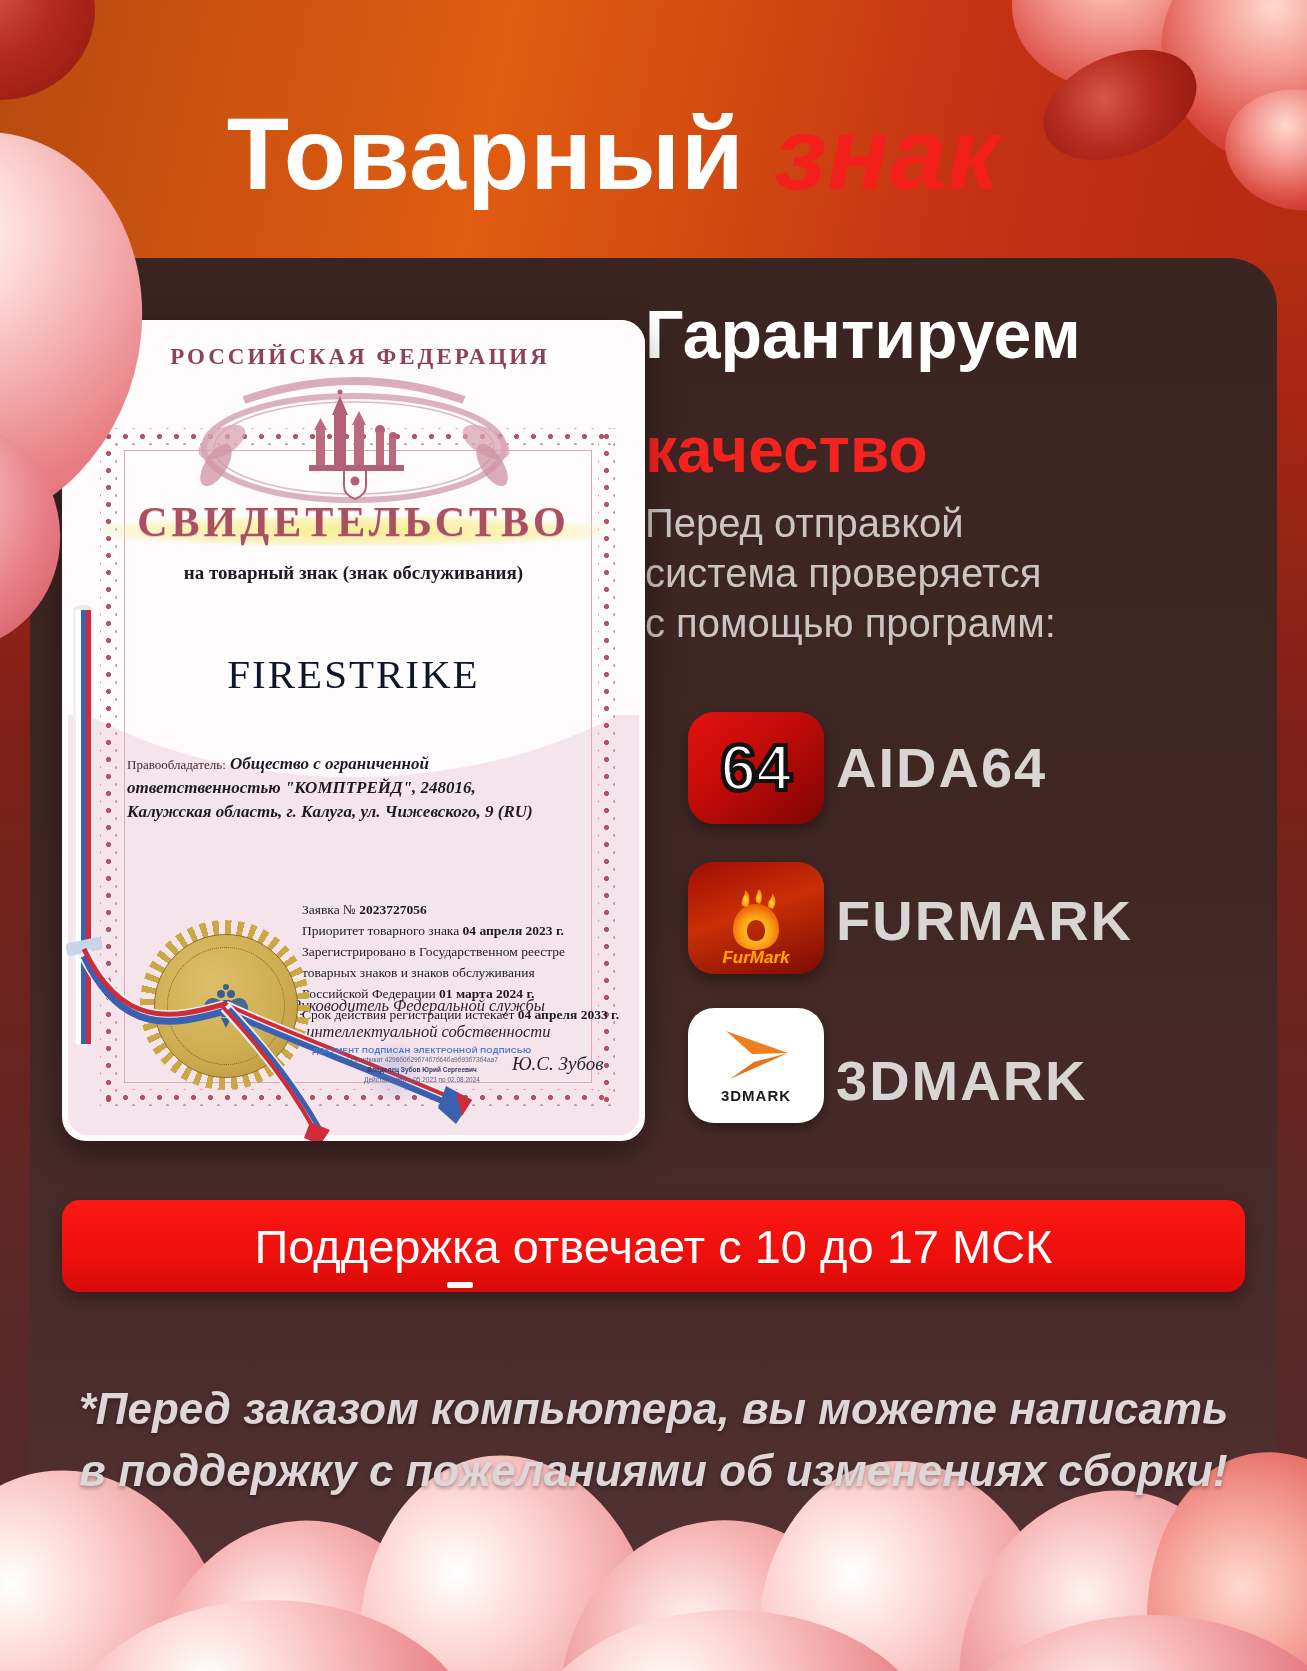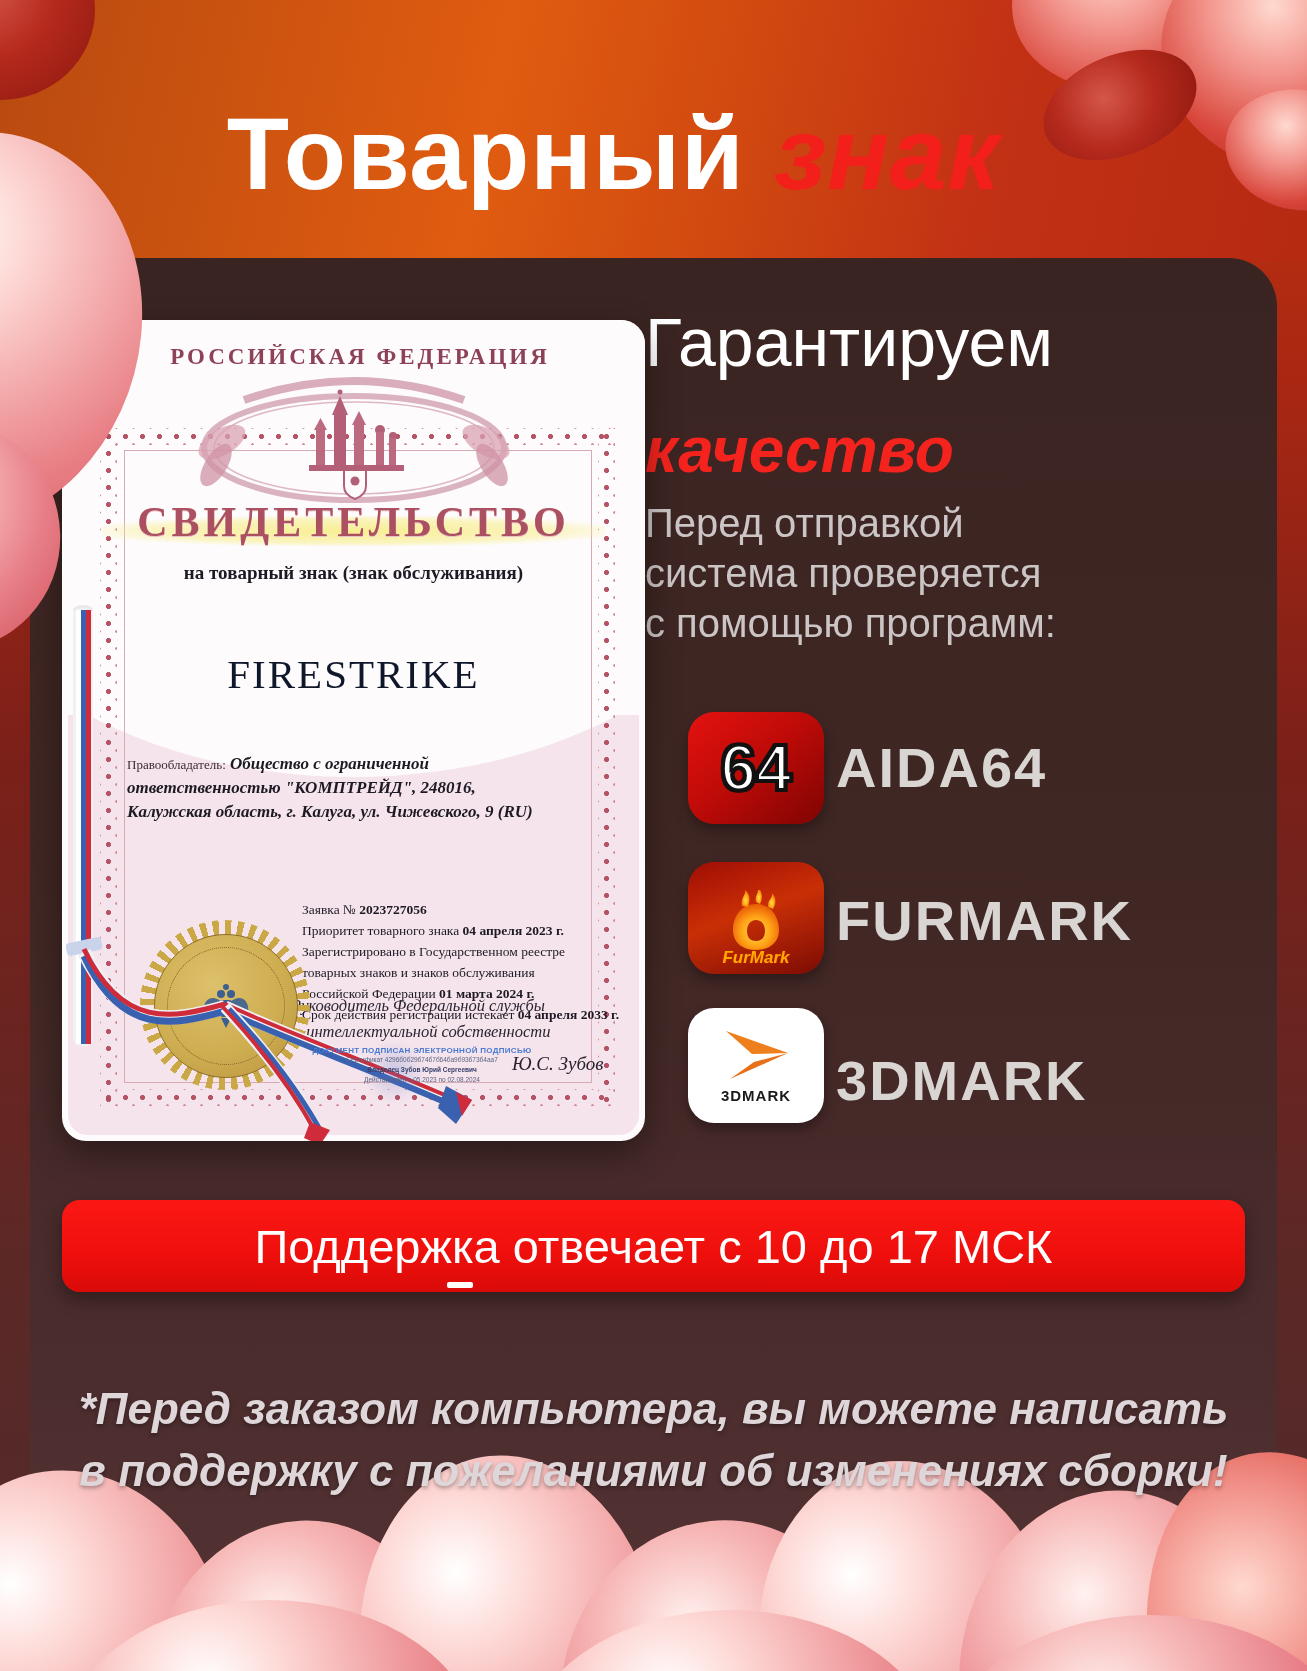--- a/index.html
+++ b/index.html
@@ -72,22 +72,22 @@
   
   .seal{left:78px;top:600px;width:170px;height:170px;border-radius:50%;
         background:repeating-conic-gradient(#c9a845 0deg 4.5deg,rgba(201,168,69,0) 4.5deg 9deg);}
   .seal-inner{left:14px;top:14px;width:142px;height:142px;border-radius:50%;
         background:radial-gradient(circle at 40% 35%,#ddc06a 0%,#cfae52 55%,#b8923c 100%);
         border:1px solid #8c6f2a;display:flex;align-items:center;justify-content:center;position:absolute;}
   .seal-ring{position:absolute;left:12px;top:12px;right:12px;bottom:12px;border-radius:50%;
         border:1.5px dotted #7e652b;}
 
   
-  .h-white{left:645px;top:303px;font-size:68px;font-weight:400;color:#ffffff;z-index:10;}
-  .h-red{left:645px;top:413px;font-size:64px;font-weight:700;font-style:italic;color:#f5231e;z-index:10;}
+  .h-white{left:645px;top:295px;font-size:68px;font-weight:700;color:#ffffff;z-index:10;}
+  .h-red{left:645px;top:413px;font-size:64px;font-weight:700;color:#f5231e;z-index:10;}
   .q-par{left:645px;top:498px;font-size:40px;line-height:1.25;color:#ccc5c5;white-space:pre-line;z-index:10;}
   .prog-label{font-size:56px;font-weight:600;letter-spacing:2px;color:#d9d5d2;z-index:10;}
   .icon{width:136px;height:112px;border-radius:26px;display:flex;align-items:center;
         justify-content:center;z-index:10;box-shadow:0 6px 14px rgba(0,0,0,.35);}
   .icon-aida{background:linear-gradient(140deg,#e41210 0%,#c00b08 45%,#7e0403 100%);}
   .icon-aida span{font-size:64px;font-weight:800;color:#fff;-webkit-text-stroke:4px #111;
         text-shadow:2px 2px 0 #111,-2px 2px 0 #111,2px -2px 0 #111,-2px -2px 0 #111;}
   .icon-fur{background:linear-gradient(160deg,#a00d05 0%,#c92f06 45%,#7c0b04 100%);
         flex-direction:column;justify-content:flex-end;padding-bottom:6px;box-sizing:border-box;}
   .icon-fur .cap{font-size:17px;font-weight:700;font-style:italic;color:#ffac00;

